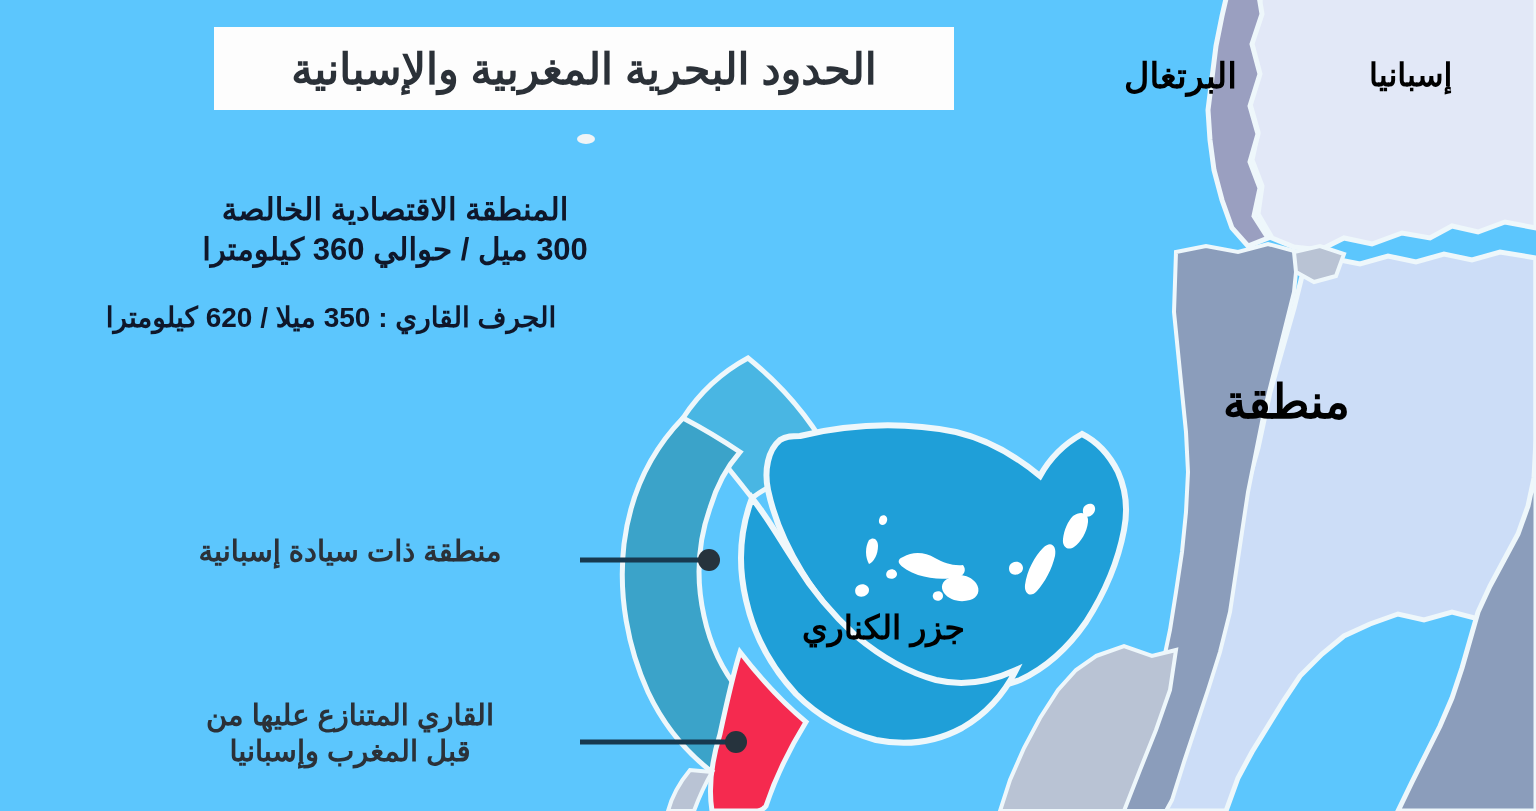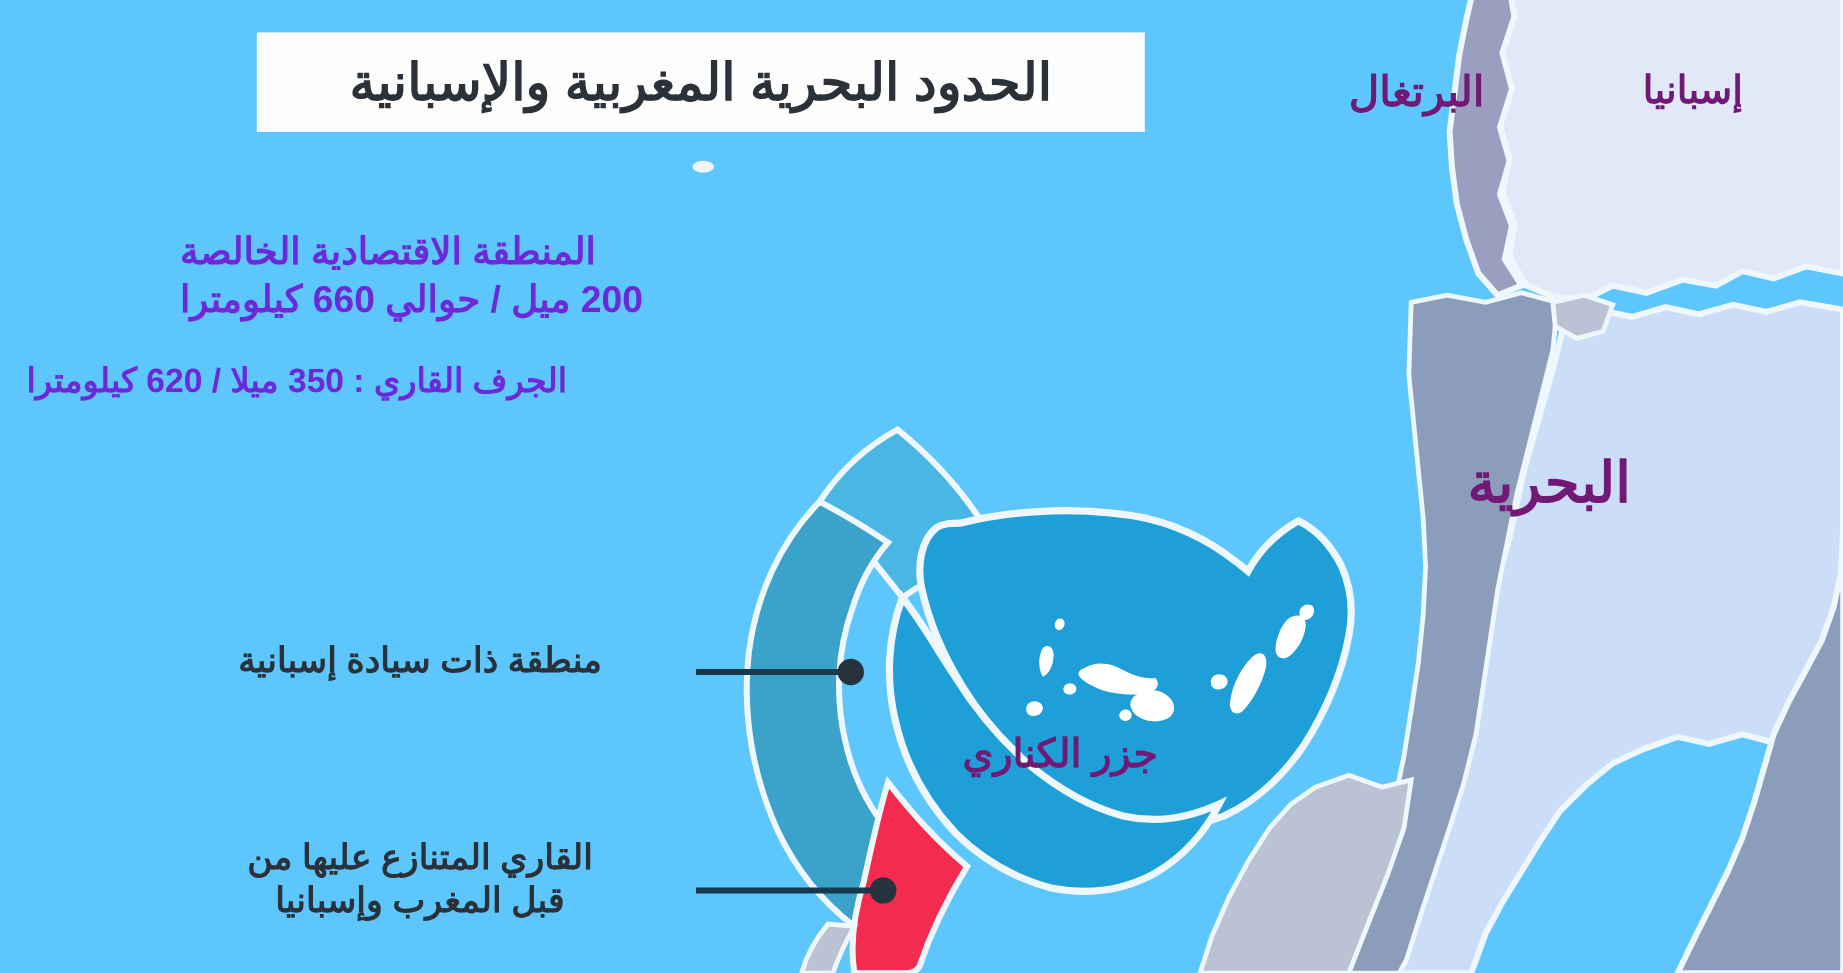--- a/index.html
+++ b/index.html
@@ -44,23 +44,23 @@
     letter-spacing: 0px;
     white-space: nowrap;
     direction: rtl;
   }
 
   
   .legend-block {
     position: absolute;
     z-index: 6;
     direction: rtl;
-    color: #6d28d9;
-    font-weight: 700;
-    text-align: left;
+    color: #0f172a;
+    font-weight: 700;
+    text-align: center;
   }
   #eez-legend {
     left: 150px;
     top: 190px;
     width: 490px;
   }
   #eez-legend .l1 { font-size: 31px; line-height: 40px; white-space: nowrap; }
   #eez-legend .l2 { font-size: 31px; line-height: 40px; white-space: nowrap; }
 
   #shelf-legend {
@@ -92,21 +92,21 @@
   #callout-disputed {
     left: 130px;
     top: 697px;
     width: 440px;
   }
 
   
   .place-name {
     position: absolute;
     z-index: 5;
-    color: #701a75;
+    color: #000000;
     font-weight: 700;
     direction: rtl;
     white-space: nowrap;
     text-align: center;
   }
   #place-portugal { left: 1124px; top: 56px; font-size: 35px; }
   #place-spain    { left: 1369px; top: 56px; font-size: 32px; }
   #place-morocco  { left: 1223px; top: 374px; font-size: 47px; }
   #place-canary   { left: 802px;  top: 608px; font-size: 33px; }
 </style>
@@ -238,32 +238,32 @@
 
     <ellipse cx="586" cy="139" rx="9" ry="5" fill="#f0f4f6"></ellipse>
   </svg>
 
   <div class="title-box">
     <div class="title-text">الحدود البحرية المغربية والإسبانية</div>
   </div>
 
   <div class="legend-block" id="eez-legend">
     <div class="l1">المنطقة الاقتصادية الخالصة</div>
-    <div class="l2">200 ميل / حوالي 660 كيلومترا</div>
+    <div class="l2">300 ميل / حوالي 360 كيلومترا</div>
   </div>
 
   <div class="legend-block" id="shelf-legend">الجرف القاري  :   350  ميلا  /   620 كيلومترا</div>
 
   <div class="callout-label" id="callout-spanish-sovereignty">
     <div>منطقة ذات سيادة إسبانية</div>
   </div>
 
   <div class="callout-label" id="callout-disputed">
     <div>القاري المتنازع عليها من</div>
     <div>قبل المغرب وإسبانيا</div>
   </div>
 
   <div class="place-name" id="place-portugal">البرتغال</div>
   <div class="place-name" id="place-spain">إسبانيا</div>
-  <div class="place-name" id="place-morocco">البحرية</div>
+  <div class="place-name" id="place-morocco">منطقة</div>
   <div class="place-name" id="place-canary">جزر الكناري</div>
 
 </div>
 
 </body></html>

